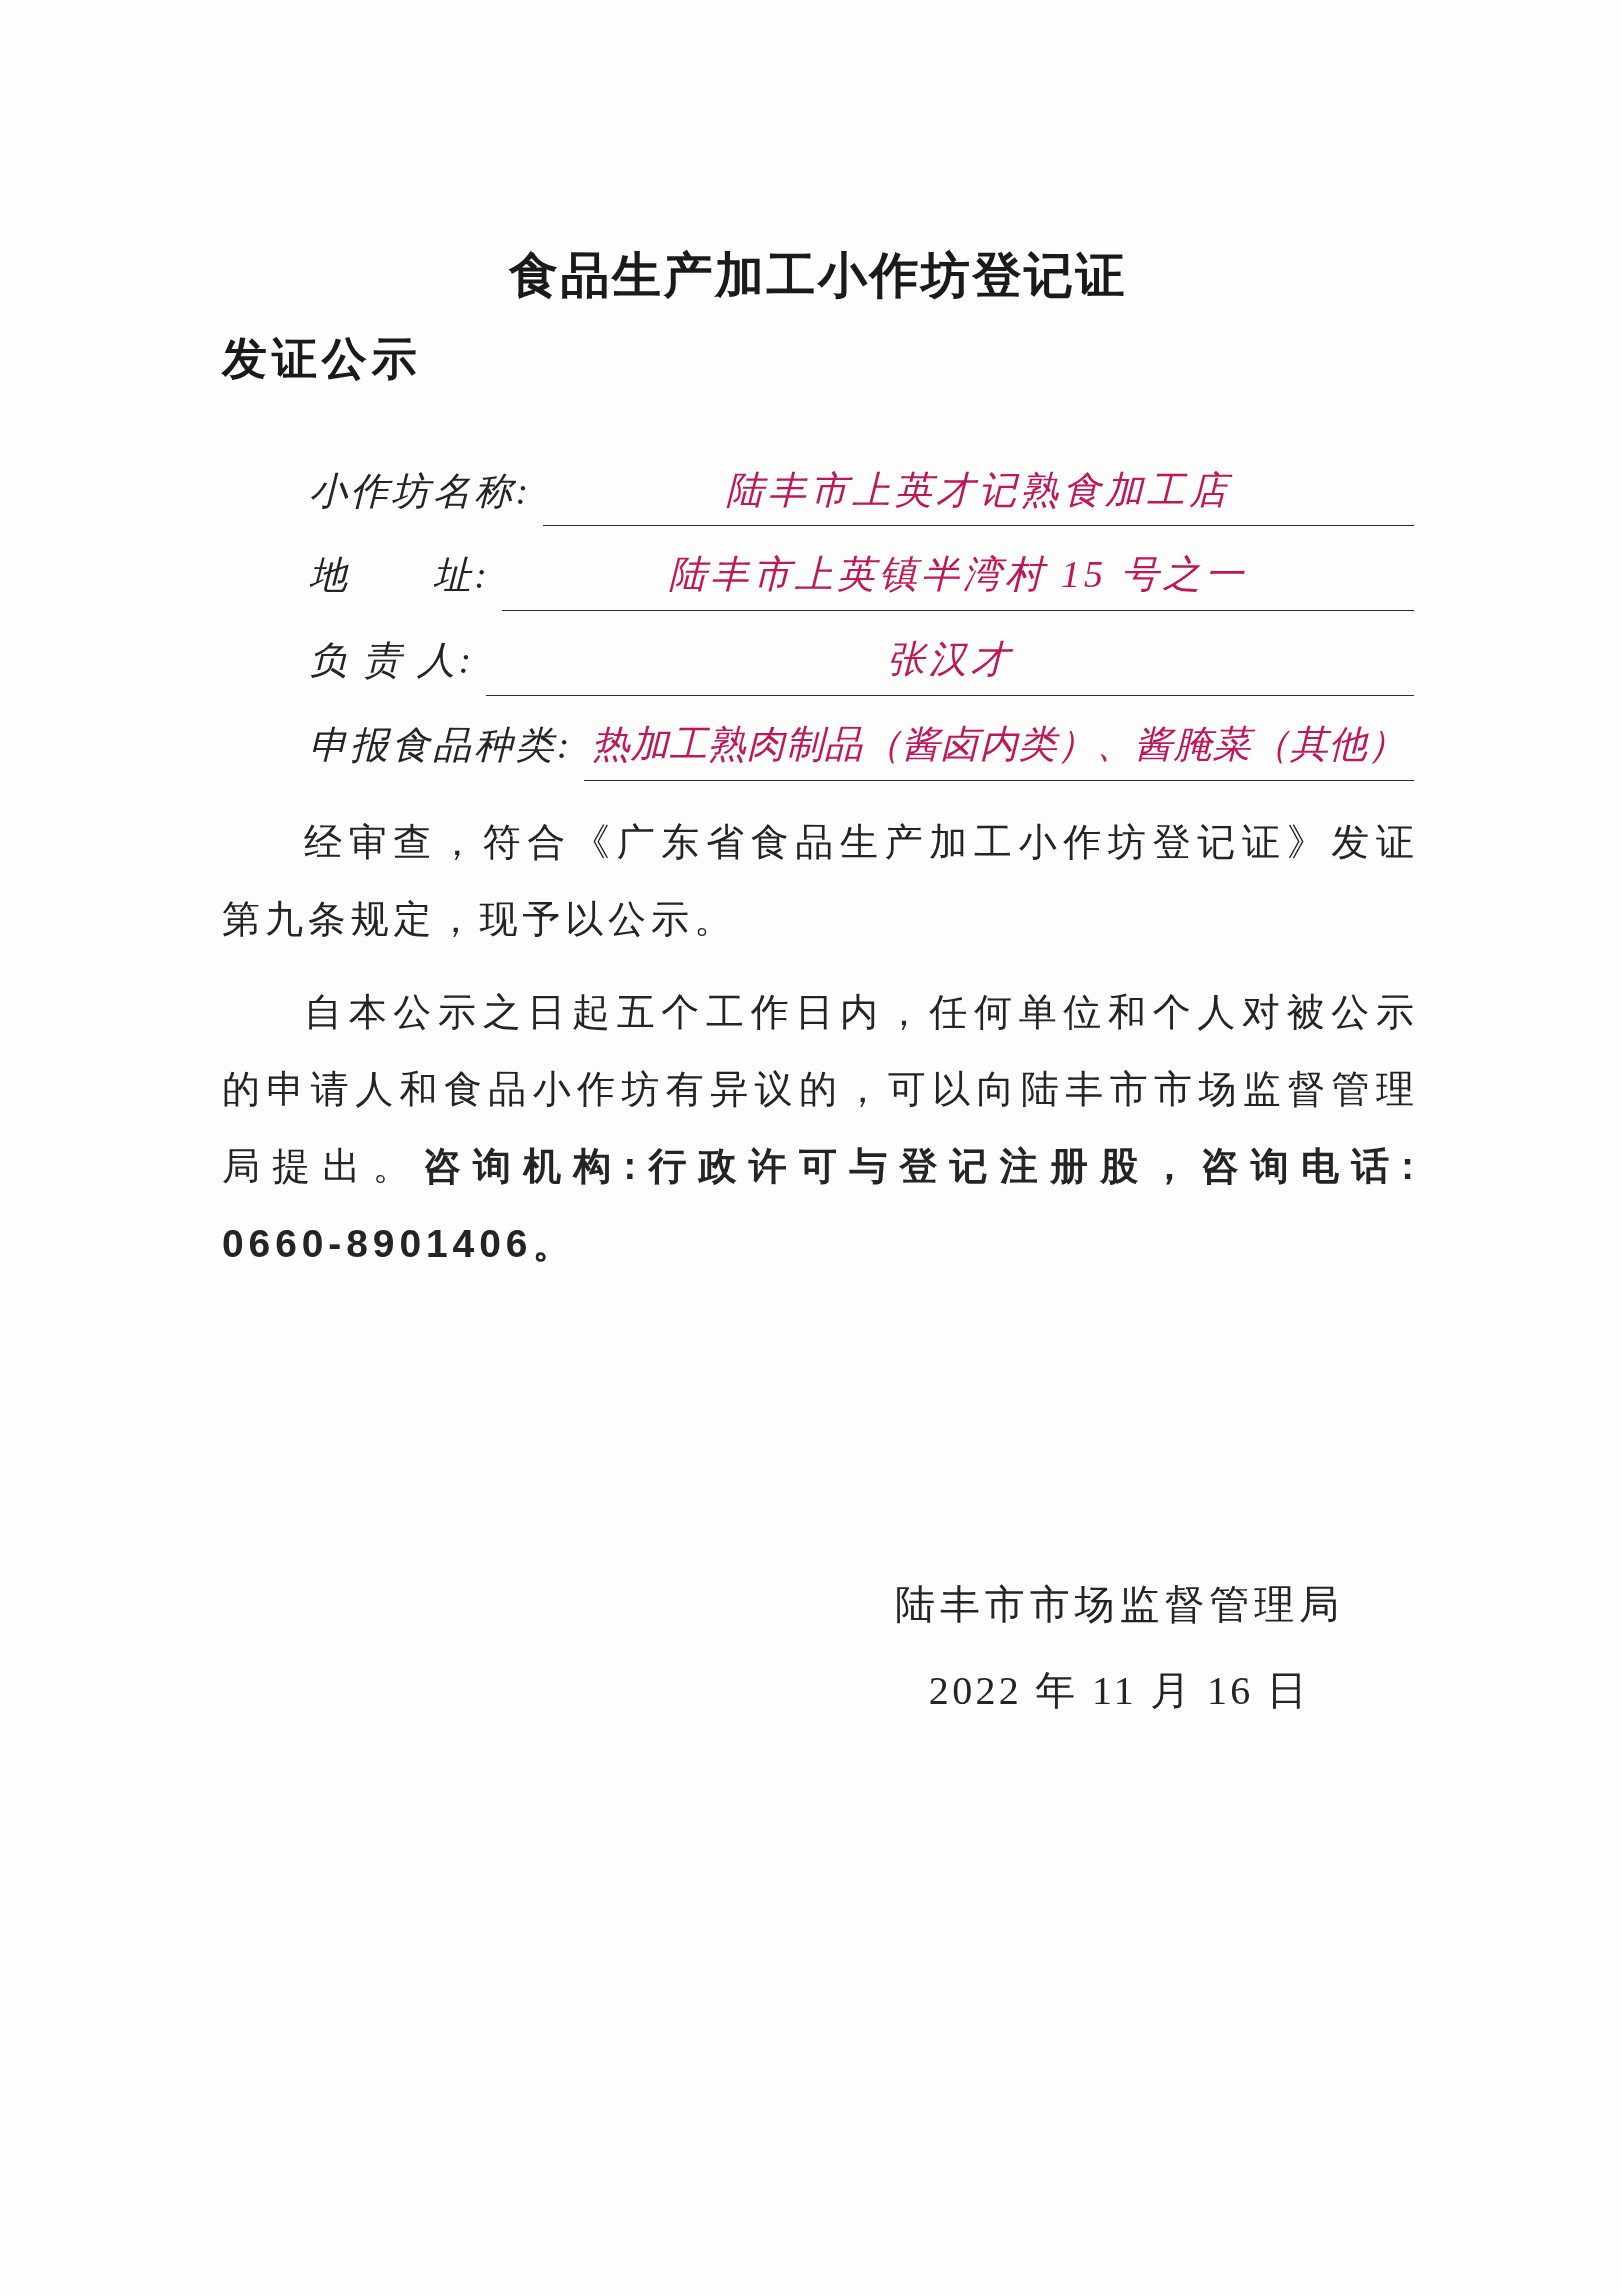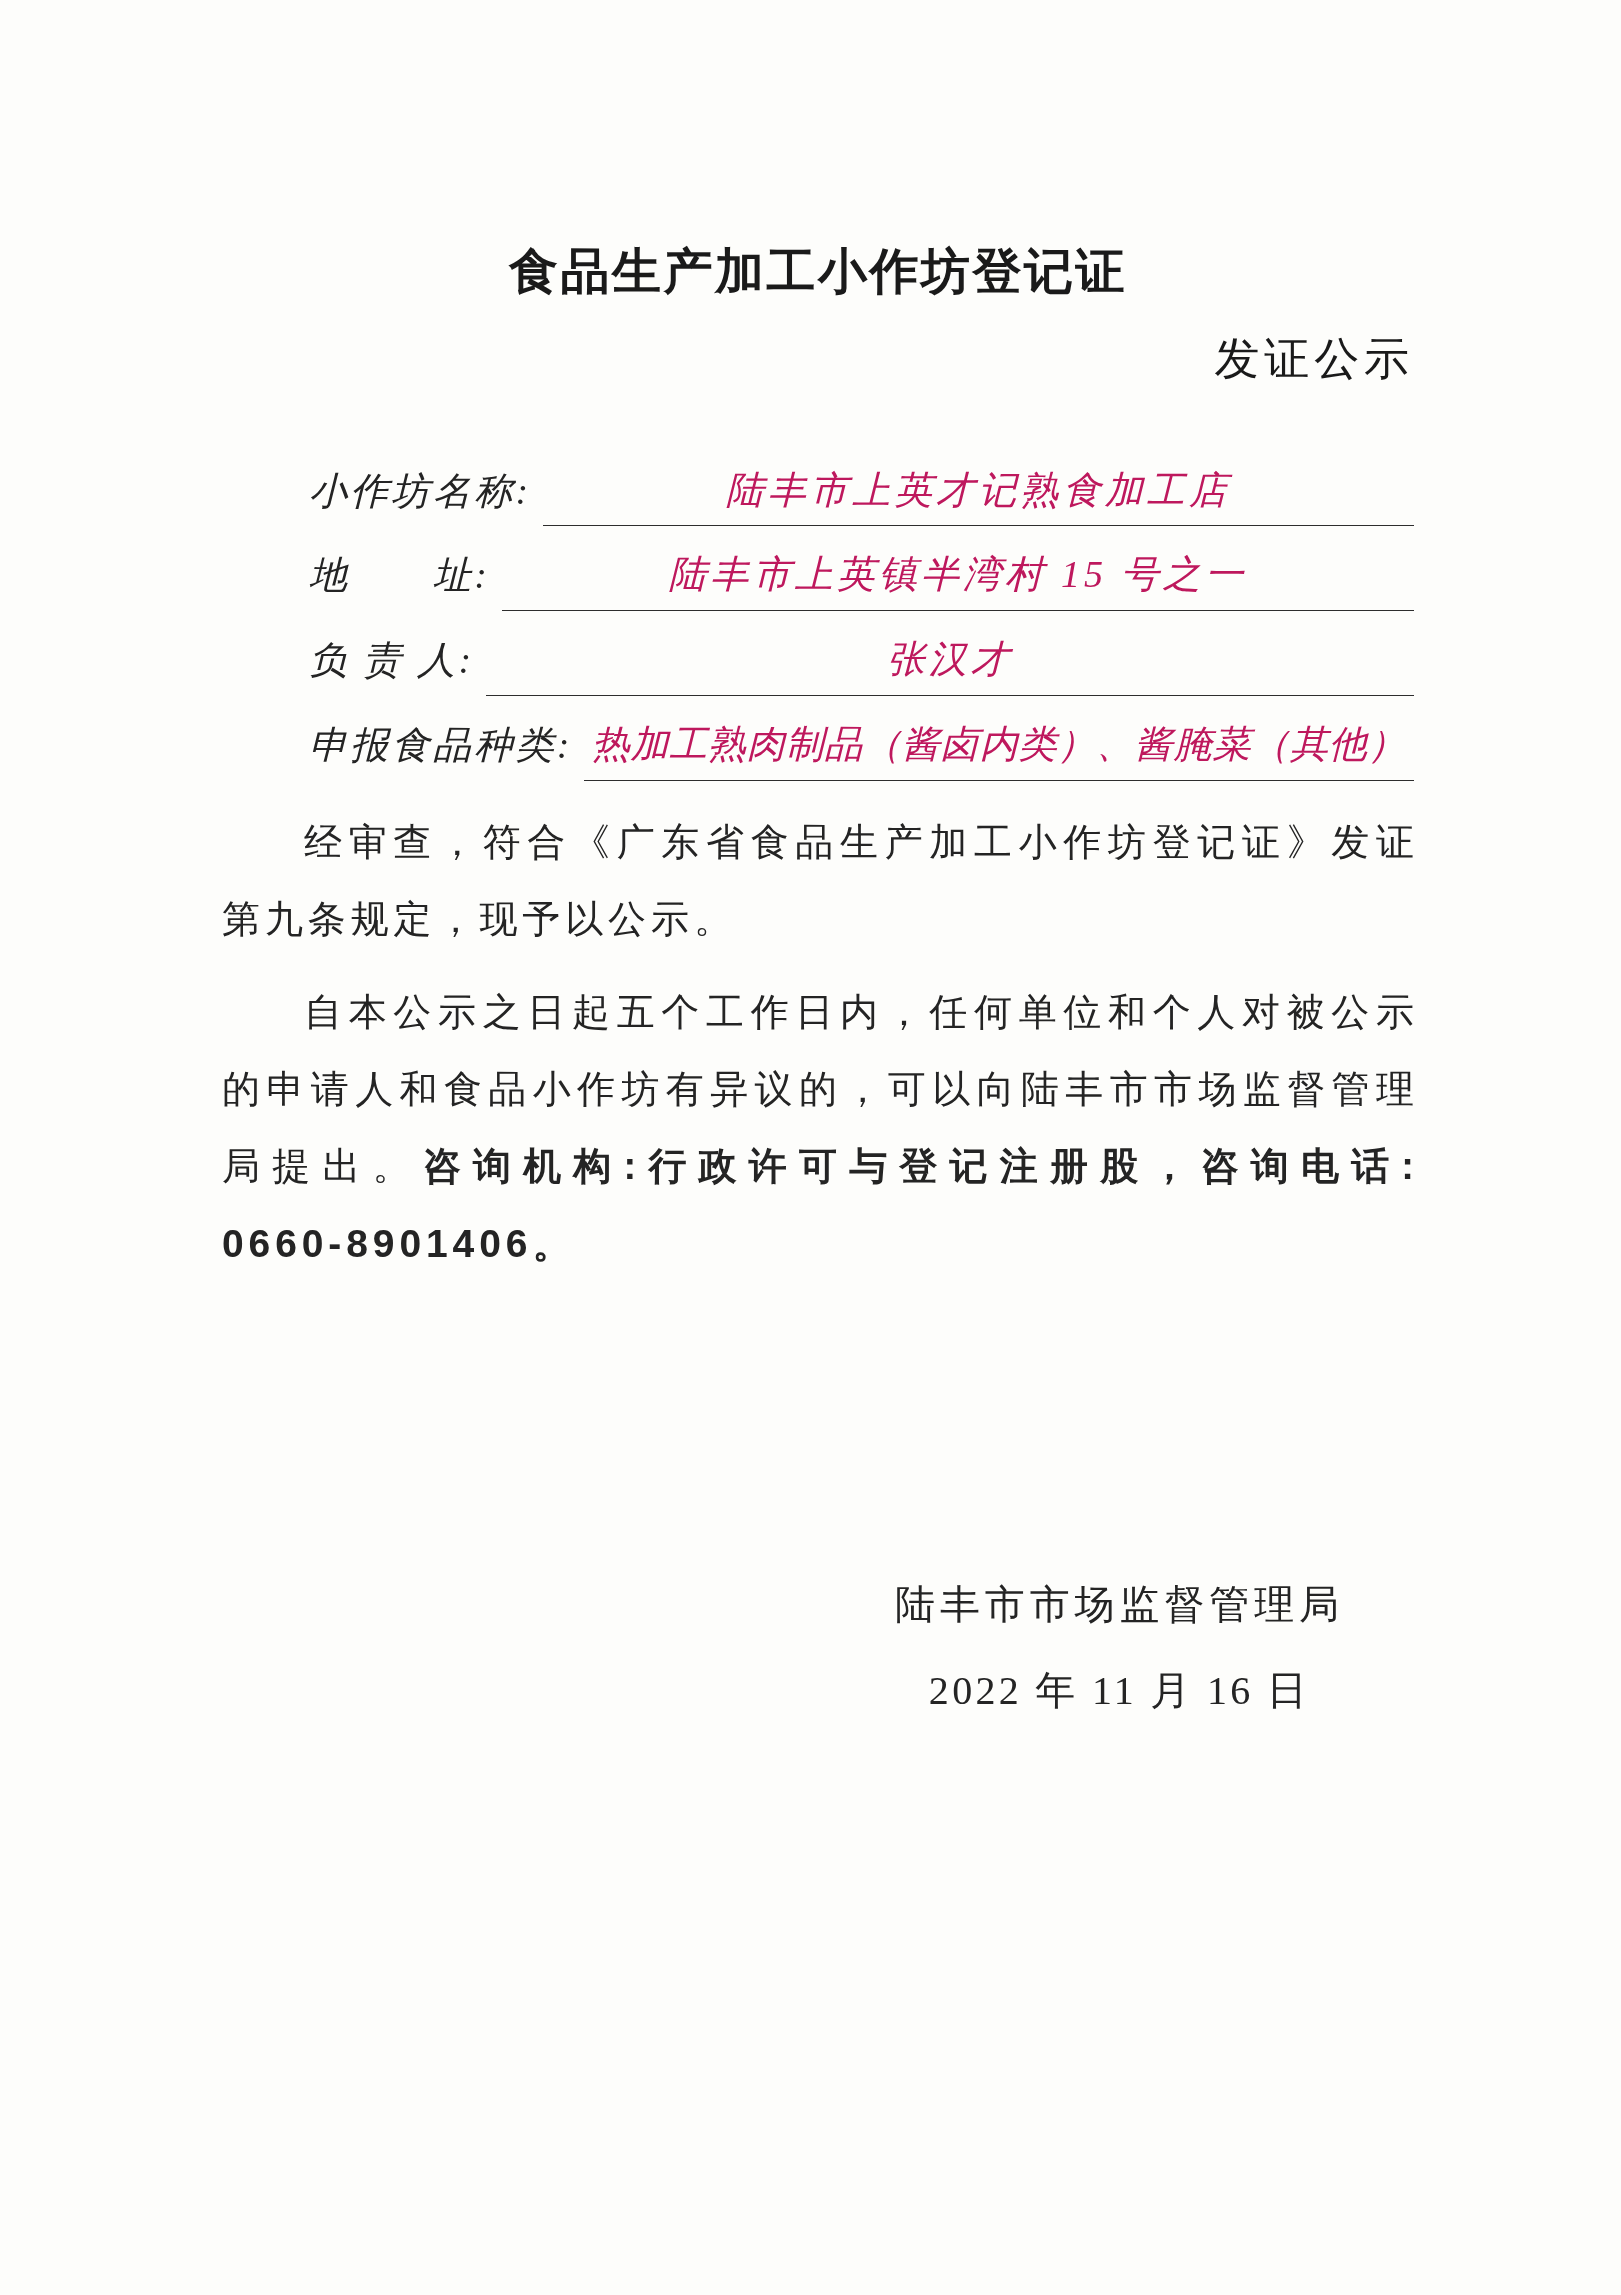--- a/index.html
+++ b/index.html
@@ -14,32 +14,32 @@
     box-sizing: border-box;
     background: #fdfdfb;
     padding: 245px 208px 0 222px;
     font-family: "Liberation Serif", "DejaVu Serif", serif;
     color: #232323;
     overflow: hidden;
   }
   
   .doc-title {
     text-align: center;
-    font-family: Liberation Mono, monospace;
+    font-family: Liberation Serif, serif;
     font-weight: 700;
     font-size: 49px;
     line-height: 61px;
     letter-spacing: 2.5px;
     color: #1a1a1a;
   }
   .doc-subtitle {
     margin-top: 24.5px;
-    text-align: right;
+    text-align: left;
     font-family: "Liberation Sans", "DejaVu Sans", sans-serif;
-    font-weight: 400;
+    font-weight: 700;
     font-size: 45px;
     line-height: 56px;
     letter-spacing: 4.9px;
     color: #1a1a1a;
   }
   
   .form-section { margin-top: 78px; }
   .form-row {
     display: flex;
     align-items: flex-end;

